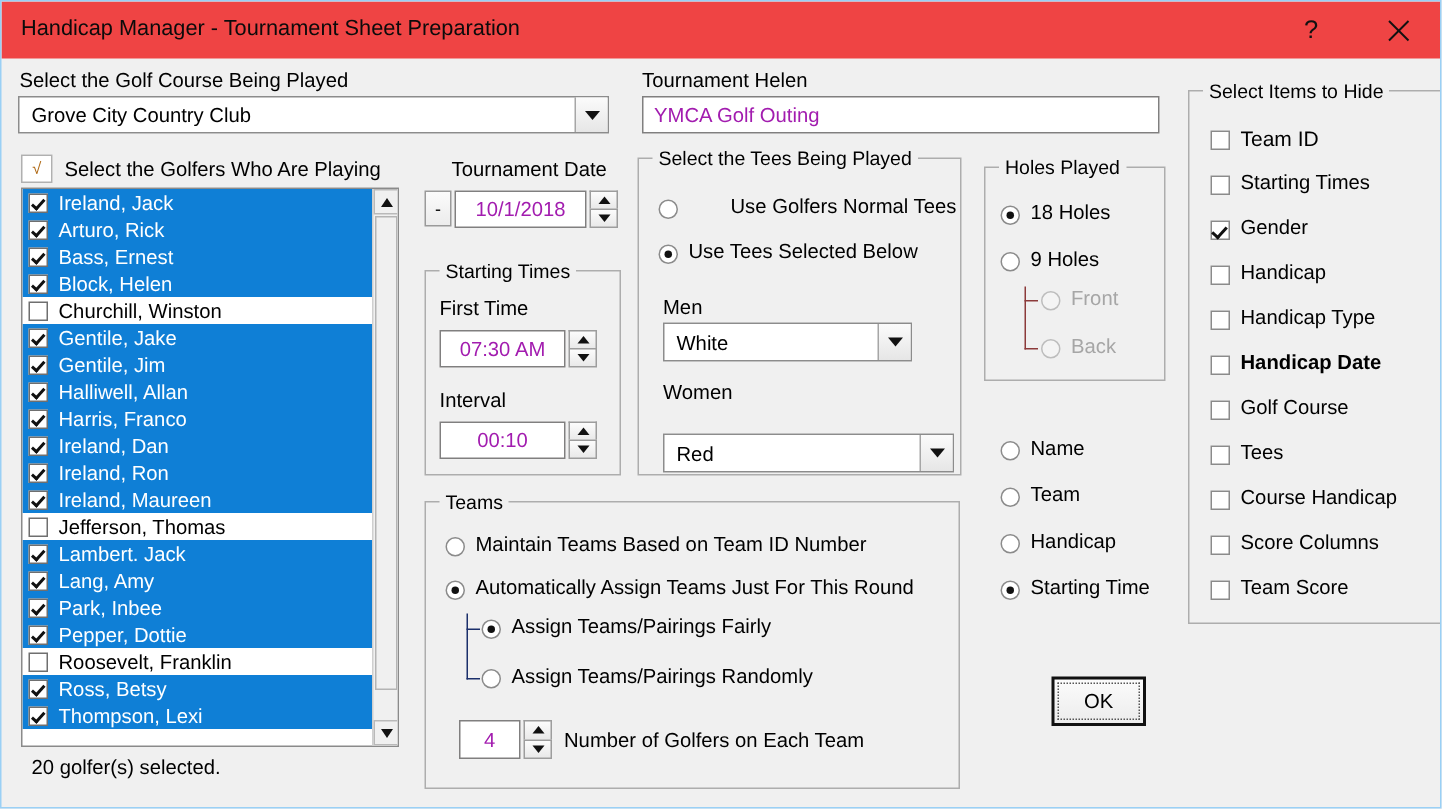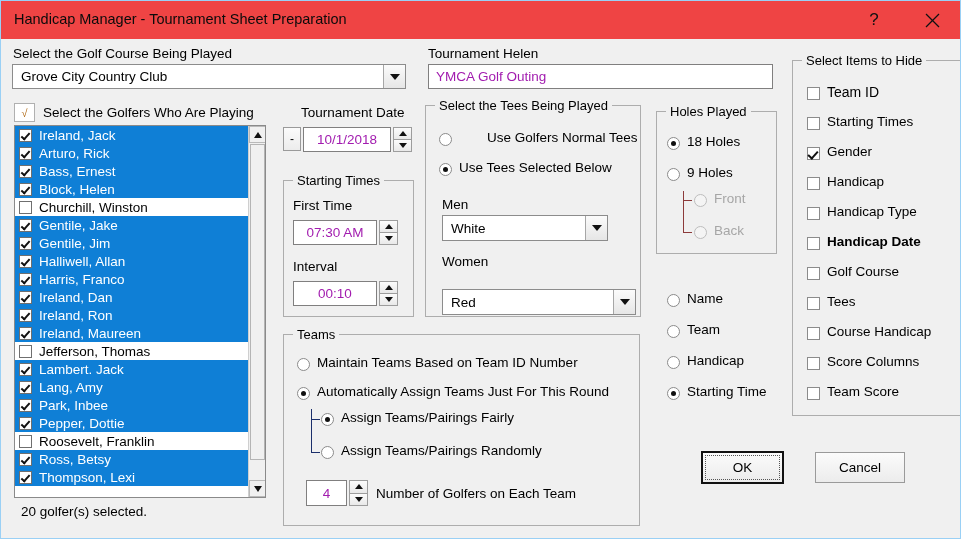--- a/index.html
+++ b/index.html
@@ -345,21 +345,18 @@
       <div class="cb" style="left: 806px; top: 296px;"></div>
       <div class="lbl" style="left: 826px; top: 293px; font-size: 13.5px;">Tees</div>
       <div class="cb" style="left: 806px; top: 326px;"></div>
       <div class="lbl" style="left: 826px; top: 323px; font-size: 13.5px; text-align: right;">Course Handicap</div>
       <div class="cb" style="left: 806px; top: 356px;"></div>
       <div class="lbl" style="left: 826px; top: 353px; font-size: 13.5px;">Score Columns</div>
       <div class="cb" style="left: 806px; top: 386px;"></div>
       <div class="lbl" style="left: 826px; top: 383px; font-size: 13.5px;">Team Score</div>
     </div>
 
-  <div class="pbtn default" style="left:700px;top:450px;width:83px;height:33px;">
+  <div class="pbtn default" style="left:700px;top:450px;width:63px;height:33px;">
     <span class="inner"></span>
     <span>OK</span>
   </div>
-  <div class="pbtn" style="left:814px;top:451px;width:90px;height:31px;">
-    <span>Cancel</span>
-  </div>
 
 </div>
 
 </body></html>

